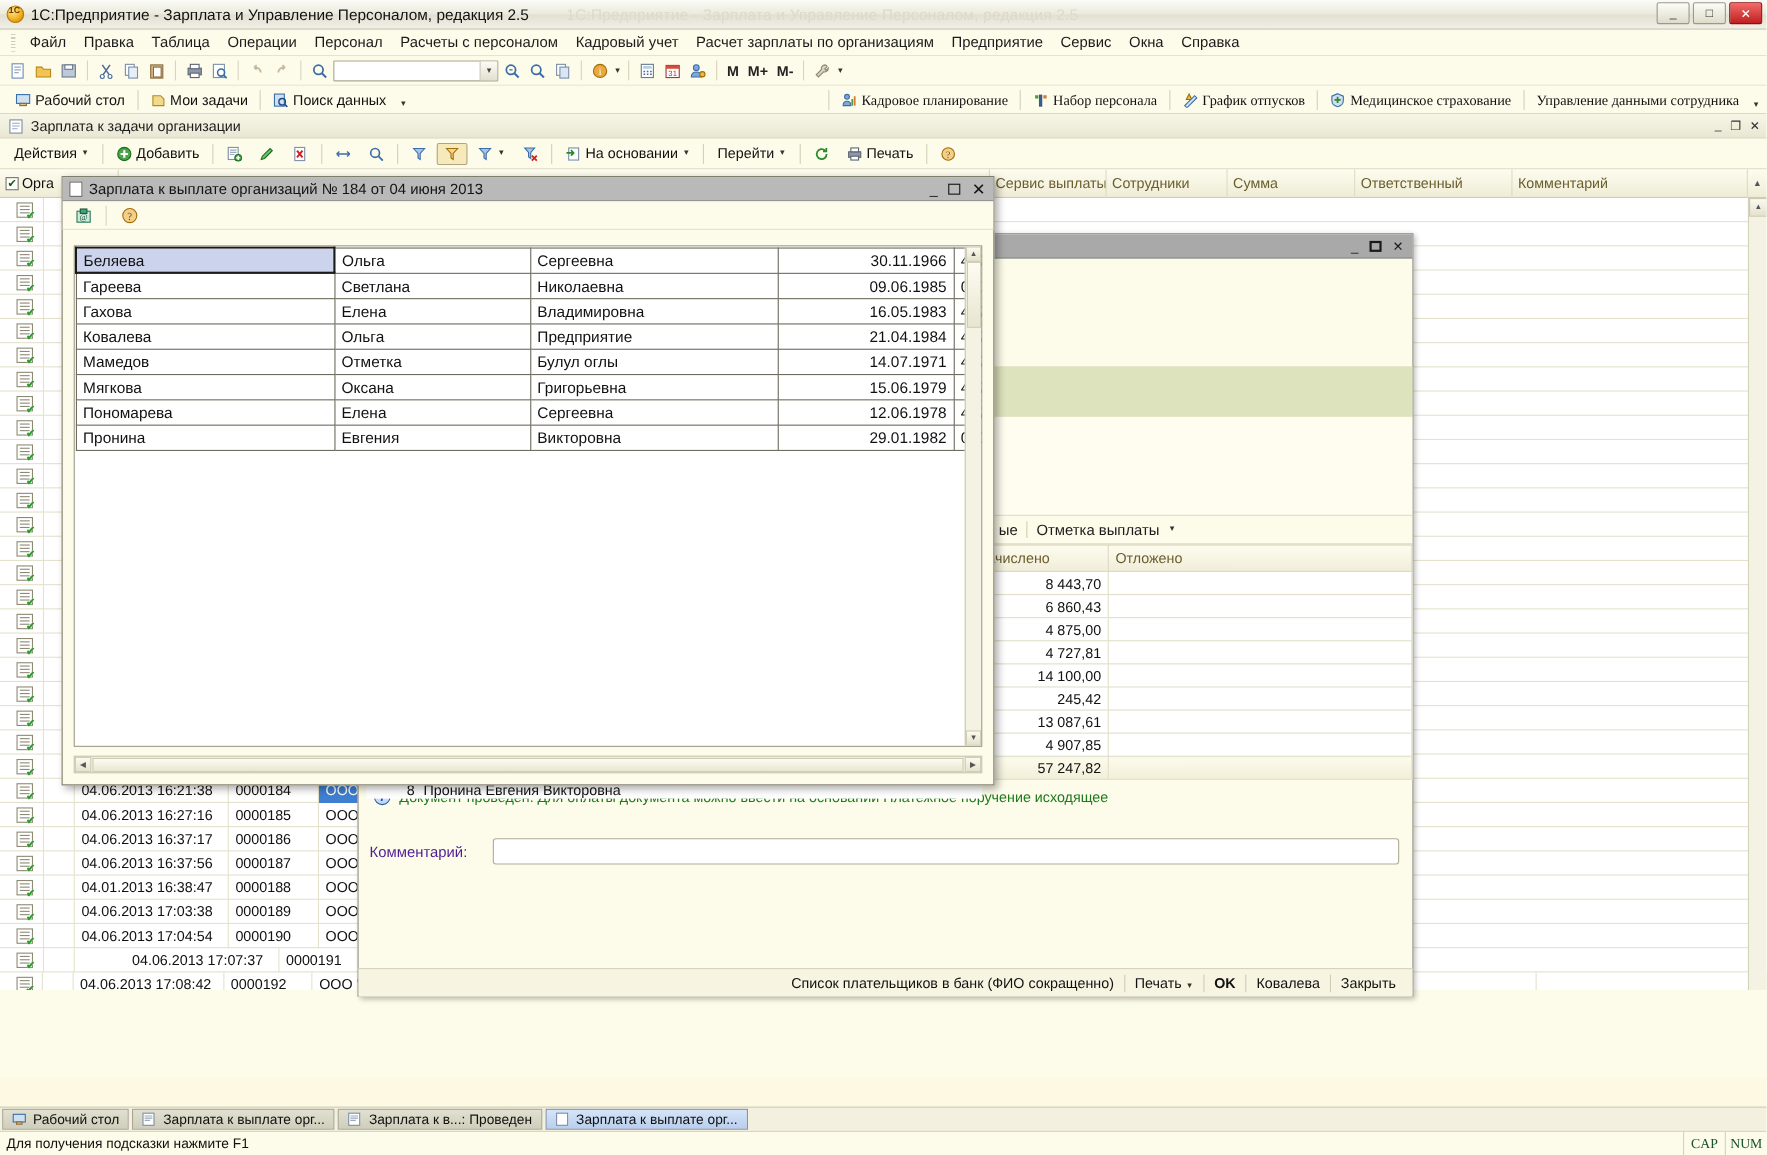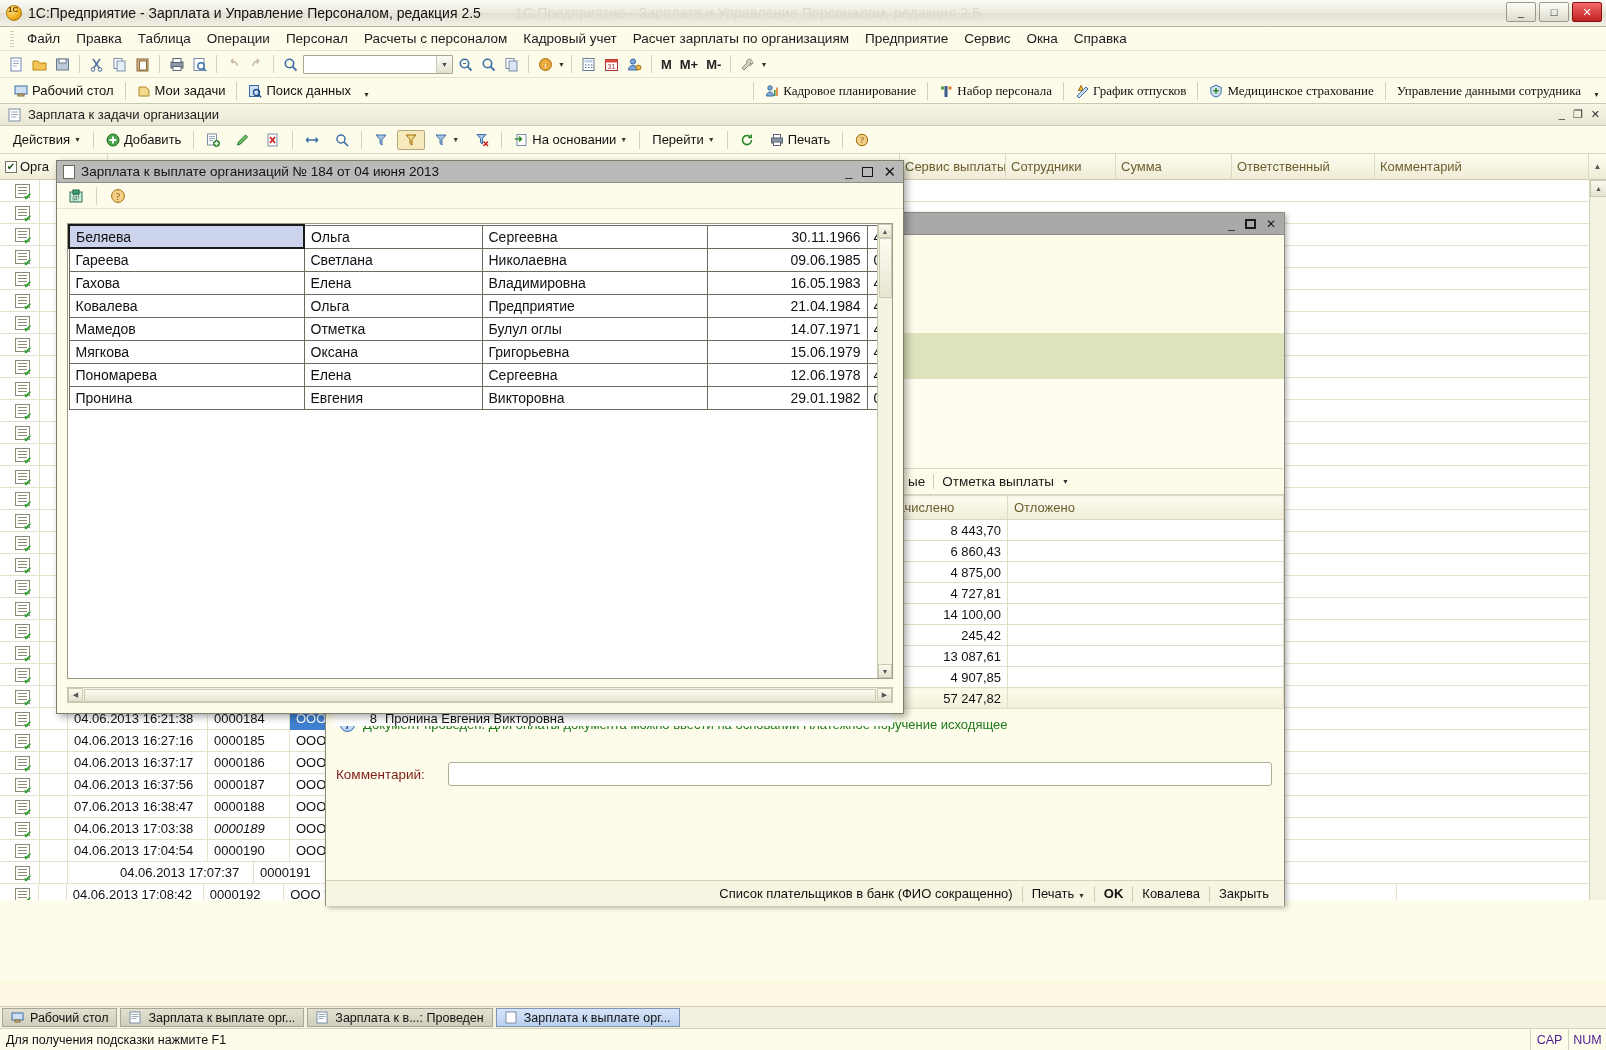--- a/index.html
+++ b/index.html
@@ -171,21 +171,21 @@
   .docwin-title {
     height: 22px; background: #a9a9a9; display: flex; align-items: center;
     padding: 0 4px; border-bottom: 1px solid #8d8d8d;
   }
   .docwin-title .wb { margin-left: auto; display: flex; align-items: center; gap: 10px;
     font-size: 12px; color: #1a1a1a; padding-right: 4px; }
   .docwin-title .sq { width: 11px; height: 10px; border: 2px solid #1a1a1a; }
   .docwin-body { padding: 0; height: 671px; position: relative; }
 
   .form-row { display: flex; align-items: center; height: 28px; padding-left: 18px; }
-  .form-lbl { font-size: 13.5px; color: #7f1d1d; }
+  .form-lbl { font-size: 13.5px; color: #4c1d95; }
   .fld-underline {
     border: none; border-bottom: 1px solid #b8b5a0; background: transparent;
     font-size: 13.5px; color: #111; padding: 1px 4px; font-family: "Liberation Sans", sans-serif;
   }
   .fld {
     border: 1px solid #b0ad97; background: #fff; border-radius: 3px;
     font-size: 13.5px; color: #111; padding: 2px 5px; height: 21px;
     font-family: "Liberation Sans", sans-serif;
   }
   .fld-btn {
@@ -291,21 +291,21 @@
   .task.active { background: linear-gradient(to bottom,#d6e4f7,#b9cfee); border-color: #8195b5; }
 
   
   .statusbar {
     position: absolute; left: 0; bottom: 0; width: 1606px; height: 22px;
     background: #fdfbe9; border-top: 1px solid #d6d3bc;
     display: flex; align-items: center; font-size: 12.5px; color: #111; padding-left: 6px;
   }
   .statusbar .sb-right { margin-left: auto; display: flex; }
   .statusbar .sb-cell { width: 38px; text-align: center; border-left: 1px solid #d6d3bc;
-    height: 22px; line-height: 22px; color: #4c1d95; }
+    height: 22px; line-height: 22px; color: #14532d; font-family: Liberation Serif, serif; }
 
   svg { display: block; }
 </style>
 </head>
 <body>
 
 <div id="app">
 
   <div class="titlebar">
     <span class="tb-icon"></span>
@@ -906,31 +906,31 @@
             <div class="c gutter2"></div>
             <div class="c" style="width:140px;">04.06.2013 16:37:56</div>
             <div class="c" style="width:82px;">0000187</div>
             <div class="c" style="width:56px;">ООО "К</div>
           </div>
           <div class="lrow">
             <div class="c gutter">
               <span class="doc-ic"></span>
             </div>
             <div class="c gutter2"></div>
-            <div class="c" style="width:140px;">07.06.2013 16:38:47</div>
+            <div class="c" style="width:140px;">04.01.2013 16:38:47</div>
             <div class="c" style="width:82px;">0000188</div>
             <div class="c" style="width:56px;">ООО "К</div>
           </div>
           <div class="lrow">
             <div class="c gutter">
               <span class="doc-ic"></span>
             </div>
             <div class="c gutter2"></div>
             <div class="c" style="width:140px;">04.06.2013 17:03:38</div>
-            <div class="c" style="width:82px;font-style:italic;">0000189</div>
+            <div class="c" style="width:82px;">0000189</div>
             <div class="c" style="width:56px;">ООО "К</div>
           </div>
           <div class="lrow">
             <div class="c gutter">
               <span class="doc-ic"></span>
             </div>
             <div class="c gutter2"></div>
             <div class="c" style="width:140px;">04.06.2013 17:04:54</div>
             <div class="c" style="width:82px;">0000190</div>
             <div class="c" style="width:56px;">ООО "К</div>

